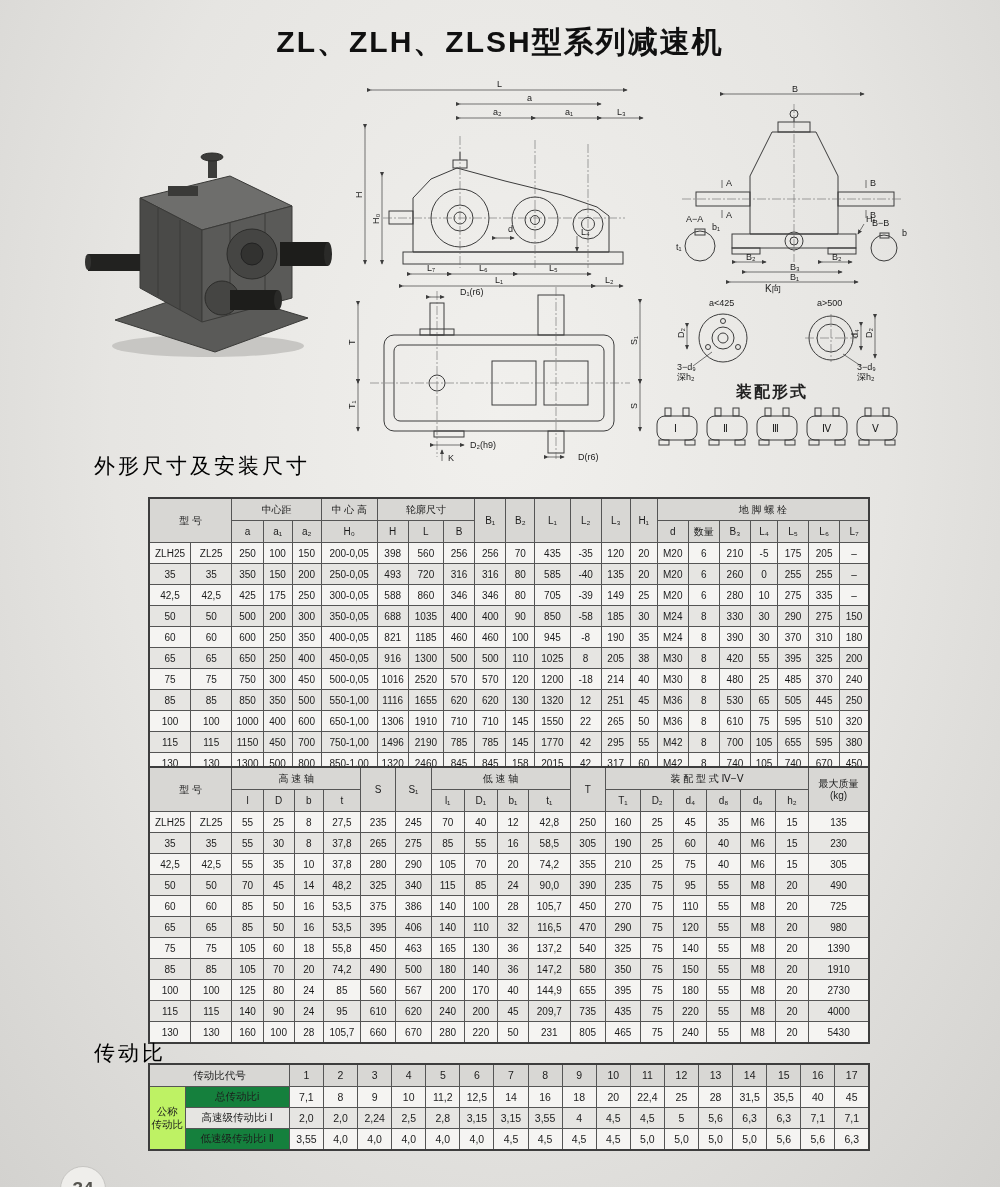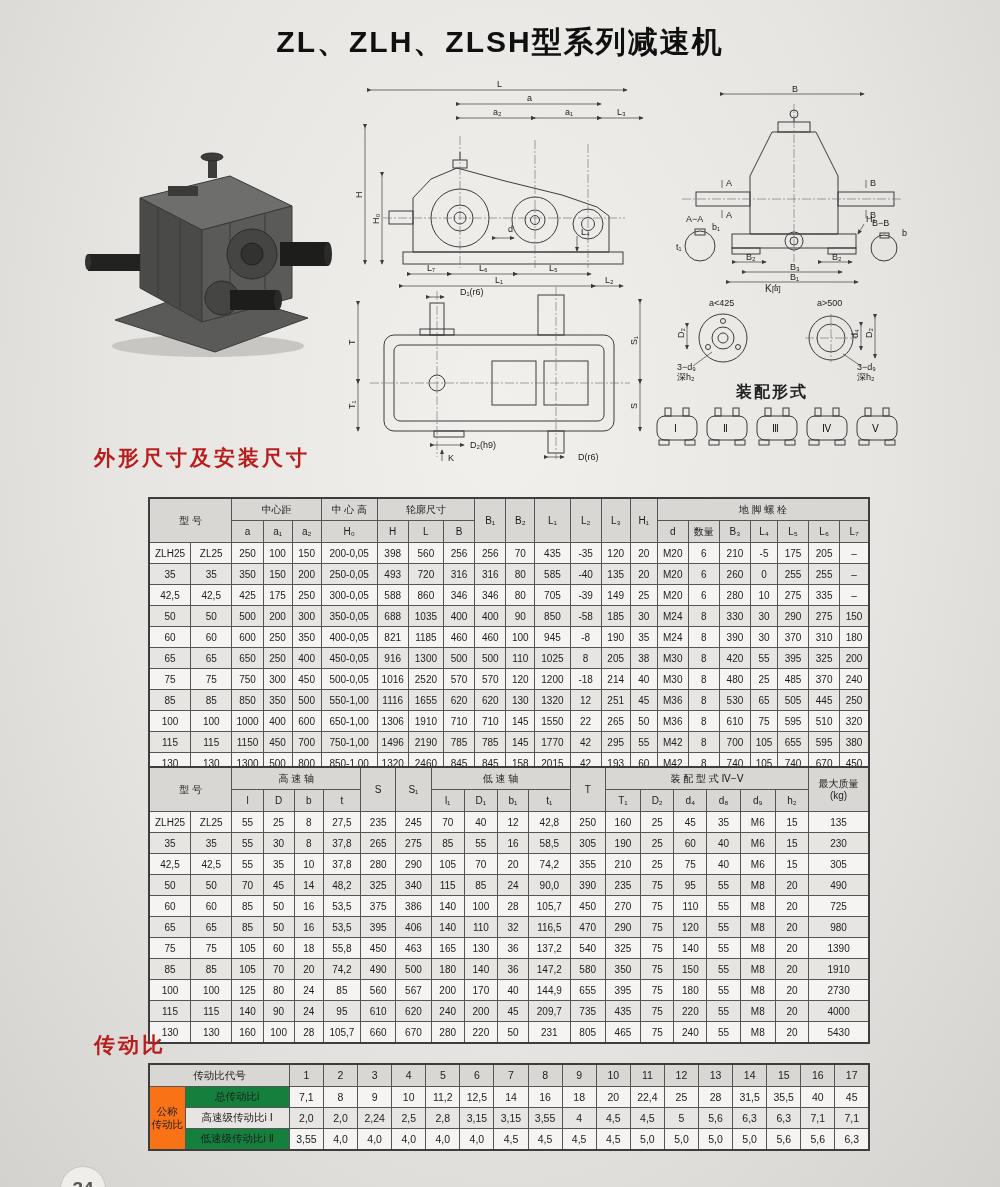--- a/index.html
+++ b/index.html
@@ -4,37 +4,37 @@
 <style>
   html,body{margin:0;padding:0;}
   body{
     width:1000px;height:1187px;position:relative;overflow:hidden;
     font-family:"Liberation Sans","DejaVu Sans",sans-serif;
     background:radial-gradient(ellipse at 50% 35%, #f1f0ed 0%, #e6e5e2 55%, #d3d2cf 100%);
     color:#1c1c1c;
   }
   .title{position:absolute;top:16px;left:0;width:100%;text-align:center;
     font-size:30px;font-weight:bold;color:#101010;letter-spacing:2px;margin-top:6px;}
-  .section-heading{position:absolute;font-size:21px;font-weight:bold;color:#b91c1c;letter-spacing:3px;}
+  .section-heading{position:absolute;font-size:21px;font-weight:normal;color:#000000;letter-spacing:3px;margin-top:8px;}
   #heading1{left:94px;top:444px;}
   #heading2{left:94px;top:1031px;}
   .assembly-title{position:absolute;left:736px;top:382px;font-size:16px;font-weight:bold;letter-spacing:2px;color:#222;}
 
   table{border-collapse:collapse;table-layout:fixed;background:#f5f4f2;border:2px solid #3d3d3d;}
   .dim-table{position:absolute;left:148px;width:722px;font-size:10px;}
   #table1{top:497px;}
   #table2{top:766px;}
   #table3{top:1063px;font-size:10.5px;}
   th,td{border:1px solid #555;text-align:center;vertical-align:middle;
     padding:1px 0;overflow:hidden;white-space:nowrap;}
   thead th{background:#d8d7d4;font-weight:normal;height:19px;white-space:pre-line;line-height:1.15;}
   tbody td, tbody th{height:18px;}
   tbody tr:nth-child(even) td, tbody tr:nth-child(even) th{background:#e6e5e2;}
   tbody th{background:#15803d;font-weight:normal;}
-  #table3 tbody th.side{background:#f97316;white-space:pre-line;line-height:1.2;}
+  #table3 tbody th.side{background:#bef264;white-space:pre-line;line-height:1.2;}
 
   svg{position:absolute;overflow:visible;}
   .ln{stroke:#3c3c3c;fill:none;stroke-width:1;}
   .cl{stroke:#6a6a6a;fill:none;stroke-width:.6;stroke-dasharray:9 2 2 2;}
   .dim line, .dim path{stroke:#3c3c3c;fill:none;stroke-width:.7;}
   .dim text{font-size:9px;fill:#1c1c1c;stroke:none;font-family:"Liberation Sans",sans-serif;}
   .dl{marker-start:url(#ar);marker-end:url(#ar);}
   .de{marker-end:url(#ar);}
   .kv text{font-size:9px;fill:#1c1c1c;}
   .asm text{font-size:10px;fill:#1c1c1c;}
@@ -604,21 +604,21 @@
         <td>500</td>
         <td>800</td>
         <td>850-1,00</td>
         <td>1320</td>
         <td>2460</td>
         <td>845</td>
         <td>845</td>
         <td>158</td>
         <td>2015</td>
         <td>42</td>
-        <td>193</td>
+        <td>317</td>
         <td>60</td>
         <td>M42</td>
         <td>8</td>
         <td>740</td>
         <td>105</td>
         <td>740</td>
         <td>670</td>
         <td>450</td>
       </tr>
     </tbody>

